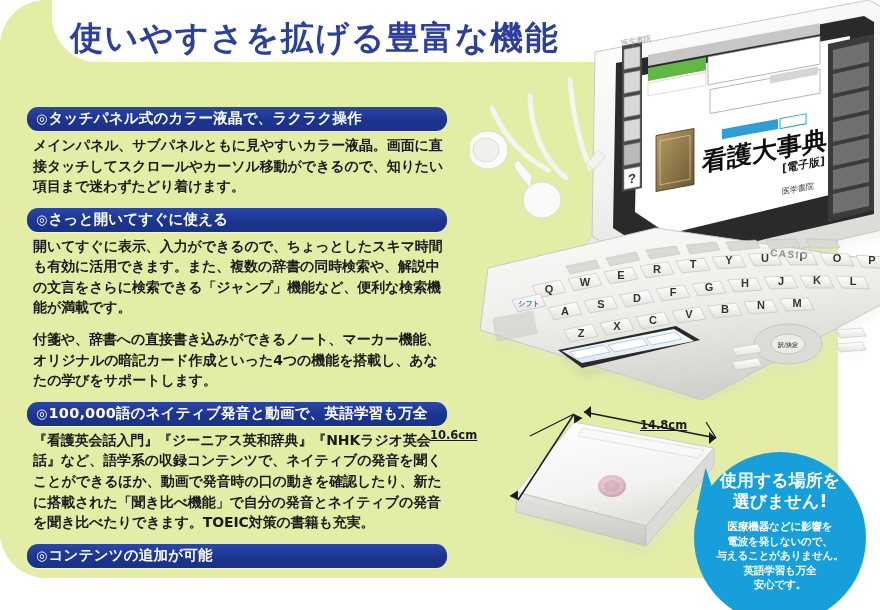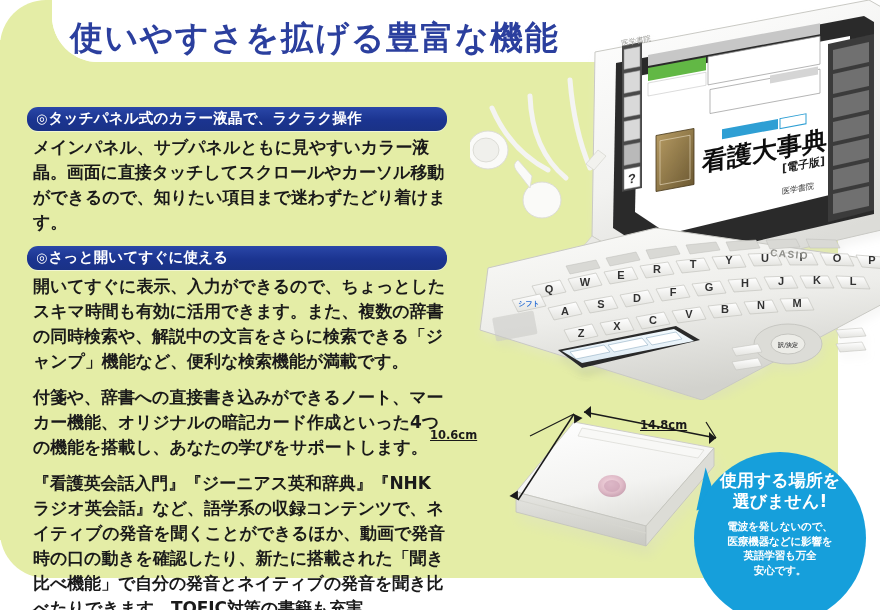--- a/index.html
+++ b/index.html
@@ -69,21 +69,21 @@
     font-size:14.5px;
     font-weight:bold;
     letter-spacing:0.2px;
     white-space:nowrap;
     box-shadow:0 1px 0 rgba(255,255,255,.5);
     font-family:"DejaVu Sans","Liberation Sans",sans-serif;
   }
   .feature-head .mark{font-size:13px;margin-right:1px;}
   .feature-body{
     margin:4px 0 0 6px;
-    font-size:17px;
+    font-size:14px;
     line-height:1.47;
     font-weight:bold;
     color:#1a1a1a;
     letter-spacing:-0.1px;
     font-family:"DejaVu Sans","Liberation Sans",sans-serif;
   }
 
   
   .device-open{
     position:absolute;
@@ -463,22 +463,23 @@
   <div class="dim-label" id="dim-d">14.8cm</div>
 
   <div class="balloon-tail"></div>
   <div class="balloon"></div>
   <div class="balloon-inner">
     <div class="balloon-title">
       <div>使用する場所を</div>
       <div>選びません!</div>
     </div>
     <div class="balloon-body">
+      <div>医療機器などに影響を</div>
       <div>電波を発しないので、</div>
-      <div>医療機器などに影響を</div>
+      <div>与えることがありません。</div>
       <div>英語学習も万全</div>
       <div>安心です。</div>
     </div>
   </div>
 
   <div class="features">
 
     <div class="feature">
       <div class="feature-head"><span class="mark">◎</span><span>タッチパネル式のカラー液晶で、ラクラク操作</span></div>
       <div class="feature-body">メインパネル、サブパネルともに見やすいカラー液晶。画面に直接タッチしてスクロールやカーソル移動ができるので、知りたい項目まで迷わずたどり着けます。</div>
@@ -487,20 +488,21 @@
     <div class="feature">
       <div class="feature-head"><span class="mark">◎</span><span>さっと開いてすぐに使える</span></div>
       <div class="feature-body">開いてすぐに表示、入力ができるので、ちょっとしたスキマ時間も有効に活用できます。また、複数の辞書の同時検索や、解説中の文言をさらに検索できる「ジャンプ」機能など、便利な検索機能が満載です。</div>
     </div>
 
     <div class="feature">
       <div class="feature-body">付箋や、辞書への直接書き込みができるノート、マーカー機能、オリジナルの暗記カード作成といった4つの機能を搭載し、あなたの学びをサポートします。</div>
     </div>
 
     <div class="feature">
+      <div class="feature-head"><span class="mark">◎</span><span>100,000語のネイティブ発音と動画で、英語学習も万全</span></div>
       <div class="feature-body">『看護英会話入門』『ジーニアス英和辞典』『NHKラジオ英会話』など、語学系の収録コンテンツで、ネイティブの発音を聞くことができるほか、動画で発音時の口の動きを確認したり、新たに搭載された「聞き比べ機能」で自分の発音とネイティブの発音を聞き比べたりできます。TOEIC対策の書籍も充実。</div>
     </div>
 
     <div class="feature">
       <div class="feature-head"><span class="mark">◎</span><span>コンテンツの追加が可能</span></div>
     </div>
 
   </div>
 
 </div>

